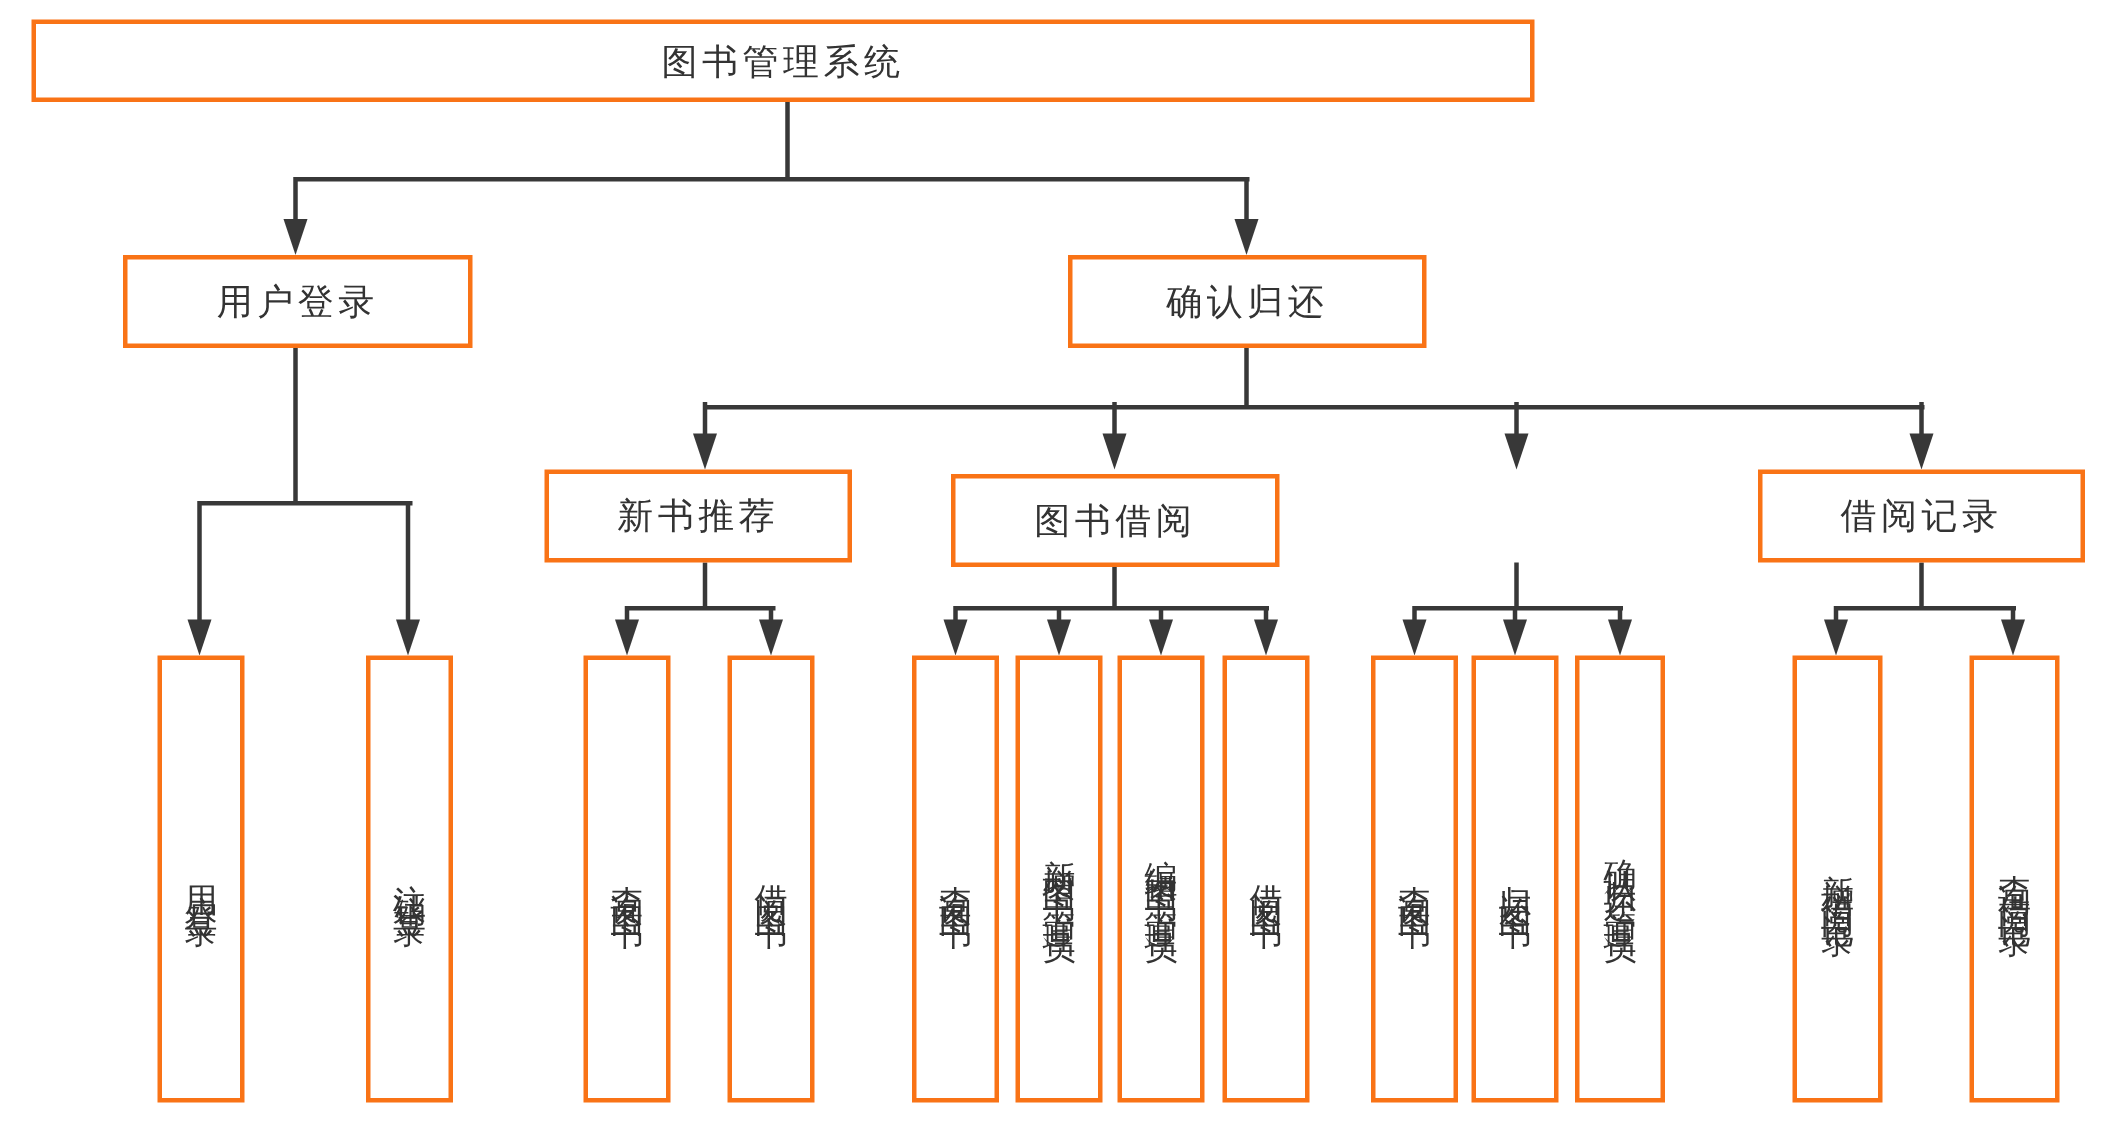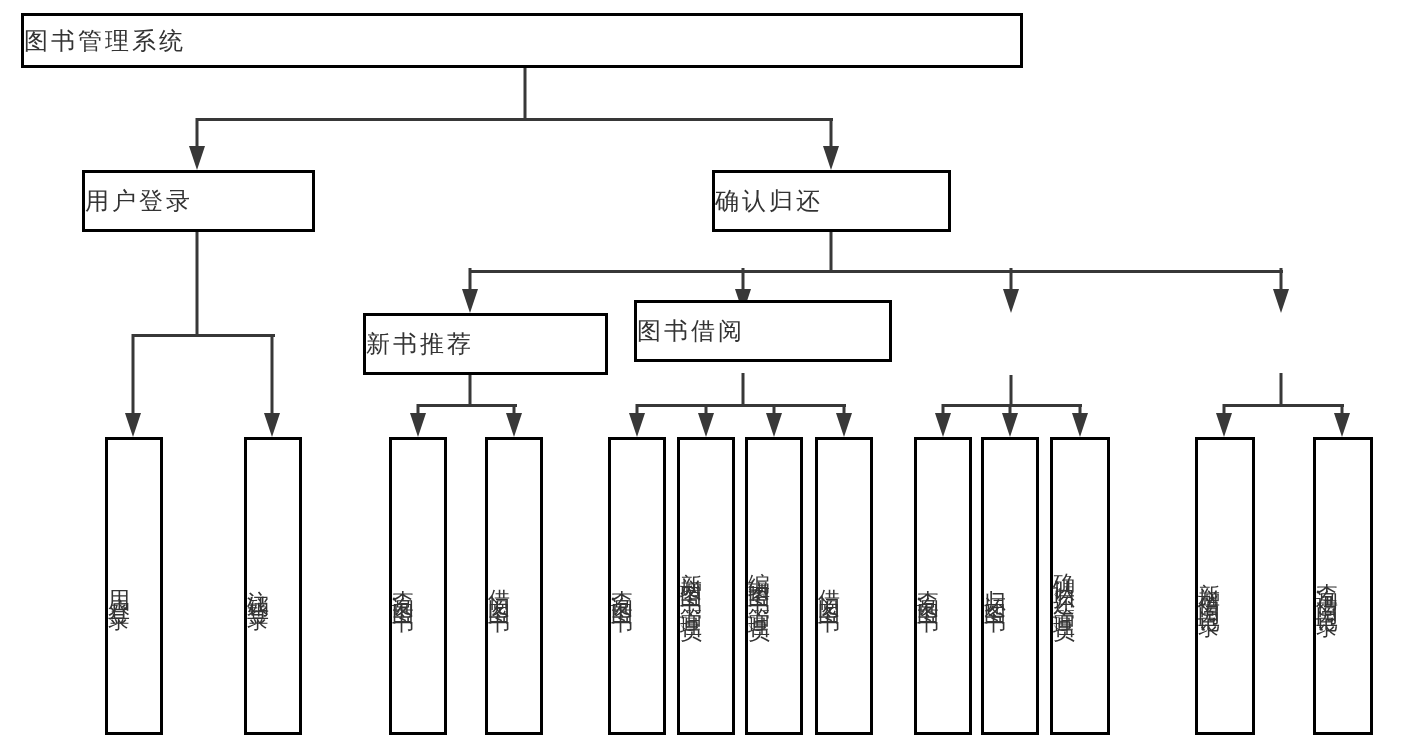--- a/index.html
+++ b/index.html
@@ -37,23 +37,24 @@
     border-right: 8px solid transparent;
     border-top: 24px solid #383838;
     transform: translateX(-50%);
     z-index: 1;
   }
   
   .box {
     position: absolute;
     box-sizing: border-box;
     background: #ffffff;
-    border: 3px solid #000000;
+    border: 3px solid #f97316;
     display: flex;
     align-items: center;
+    justify-content: center;
     z-index: 2;
     color: #333333;
   }
   .hlabel {
     font-size: 24px;
     font-weight: 500;
     letter-spacing: 3px;
     color: #333333;
     white-space: nowrap;
   }
@@ -149,25 +150,28 @@
     <span class="hlabel">图书管理系统</span>
   </div>
 
   <div class="box" style="left:82px;top:170px;width:233px;height:62px">
     <span class="hlabel">用户登录</span>
   </div>
   <div class="box" style="left:712px;top:170px;width:239px;height:62px">
     <span class="hlabel">确认归还</span>
   </div>
 
-  <div class="box" style="left:363px;top:313px;width:245px;height:62px">
+  <div class="box" style="left:363px;top:313px;width:205px;height:62px">
     <span class="hlabel">新书推荐</span>
   </div>
-  <div class="box" style="left:634px;top:300px;width:258px;height:62px">
+  <div class="box" style="left:634px;top:316px;width:219px;height:62px">
     <span class="hlabel">图书借阅</span>
+  </div>
+  <div class="box" style="left:1172px;top:313px;width:218px;height:62px">
+    <span class="hlabel">借阅记录</span>
   </div>
 
   <div class="box leaf" style="left:105px;width:58px">
     <span class="vtext">用户登录</span>
   </div>
   <div class="box leaf" style="left:244px;width:58px">
     <span class="vtext">注销登录</span>
   </div>
 
   <div class="box leaf" style="left:389px;width:58px">

